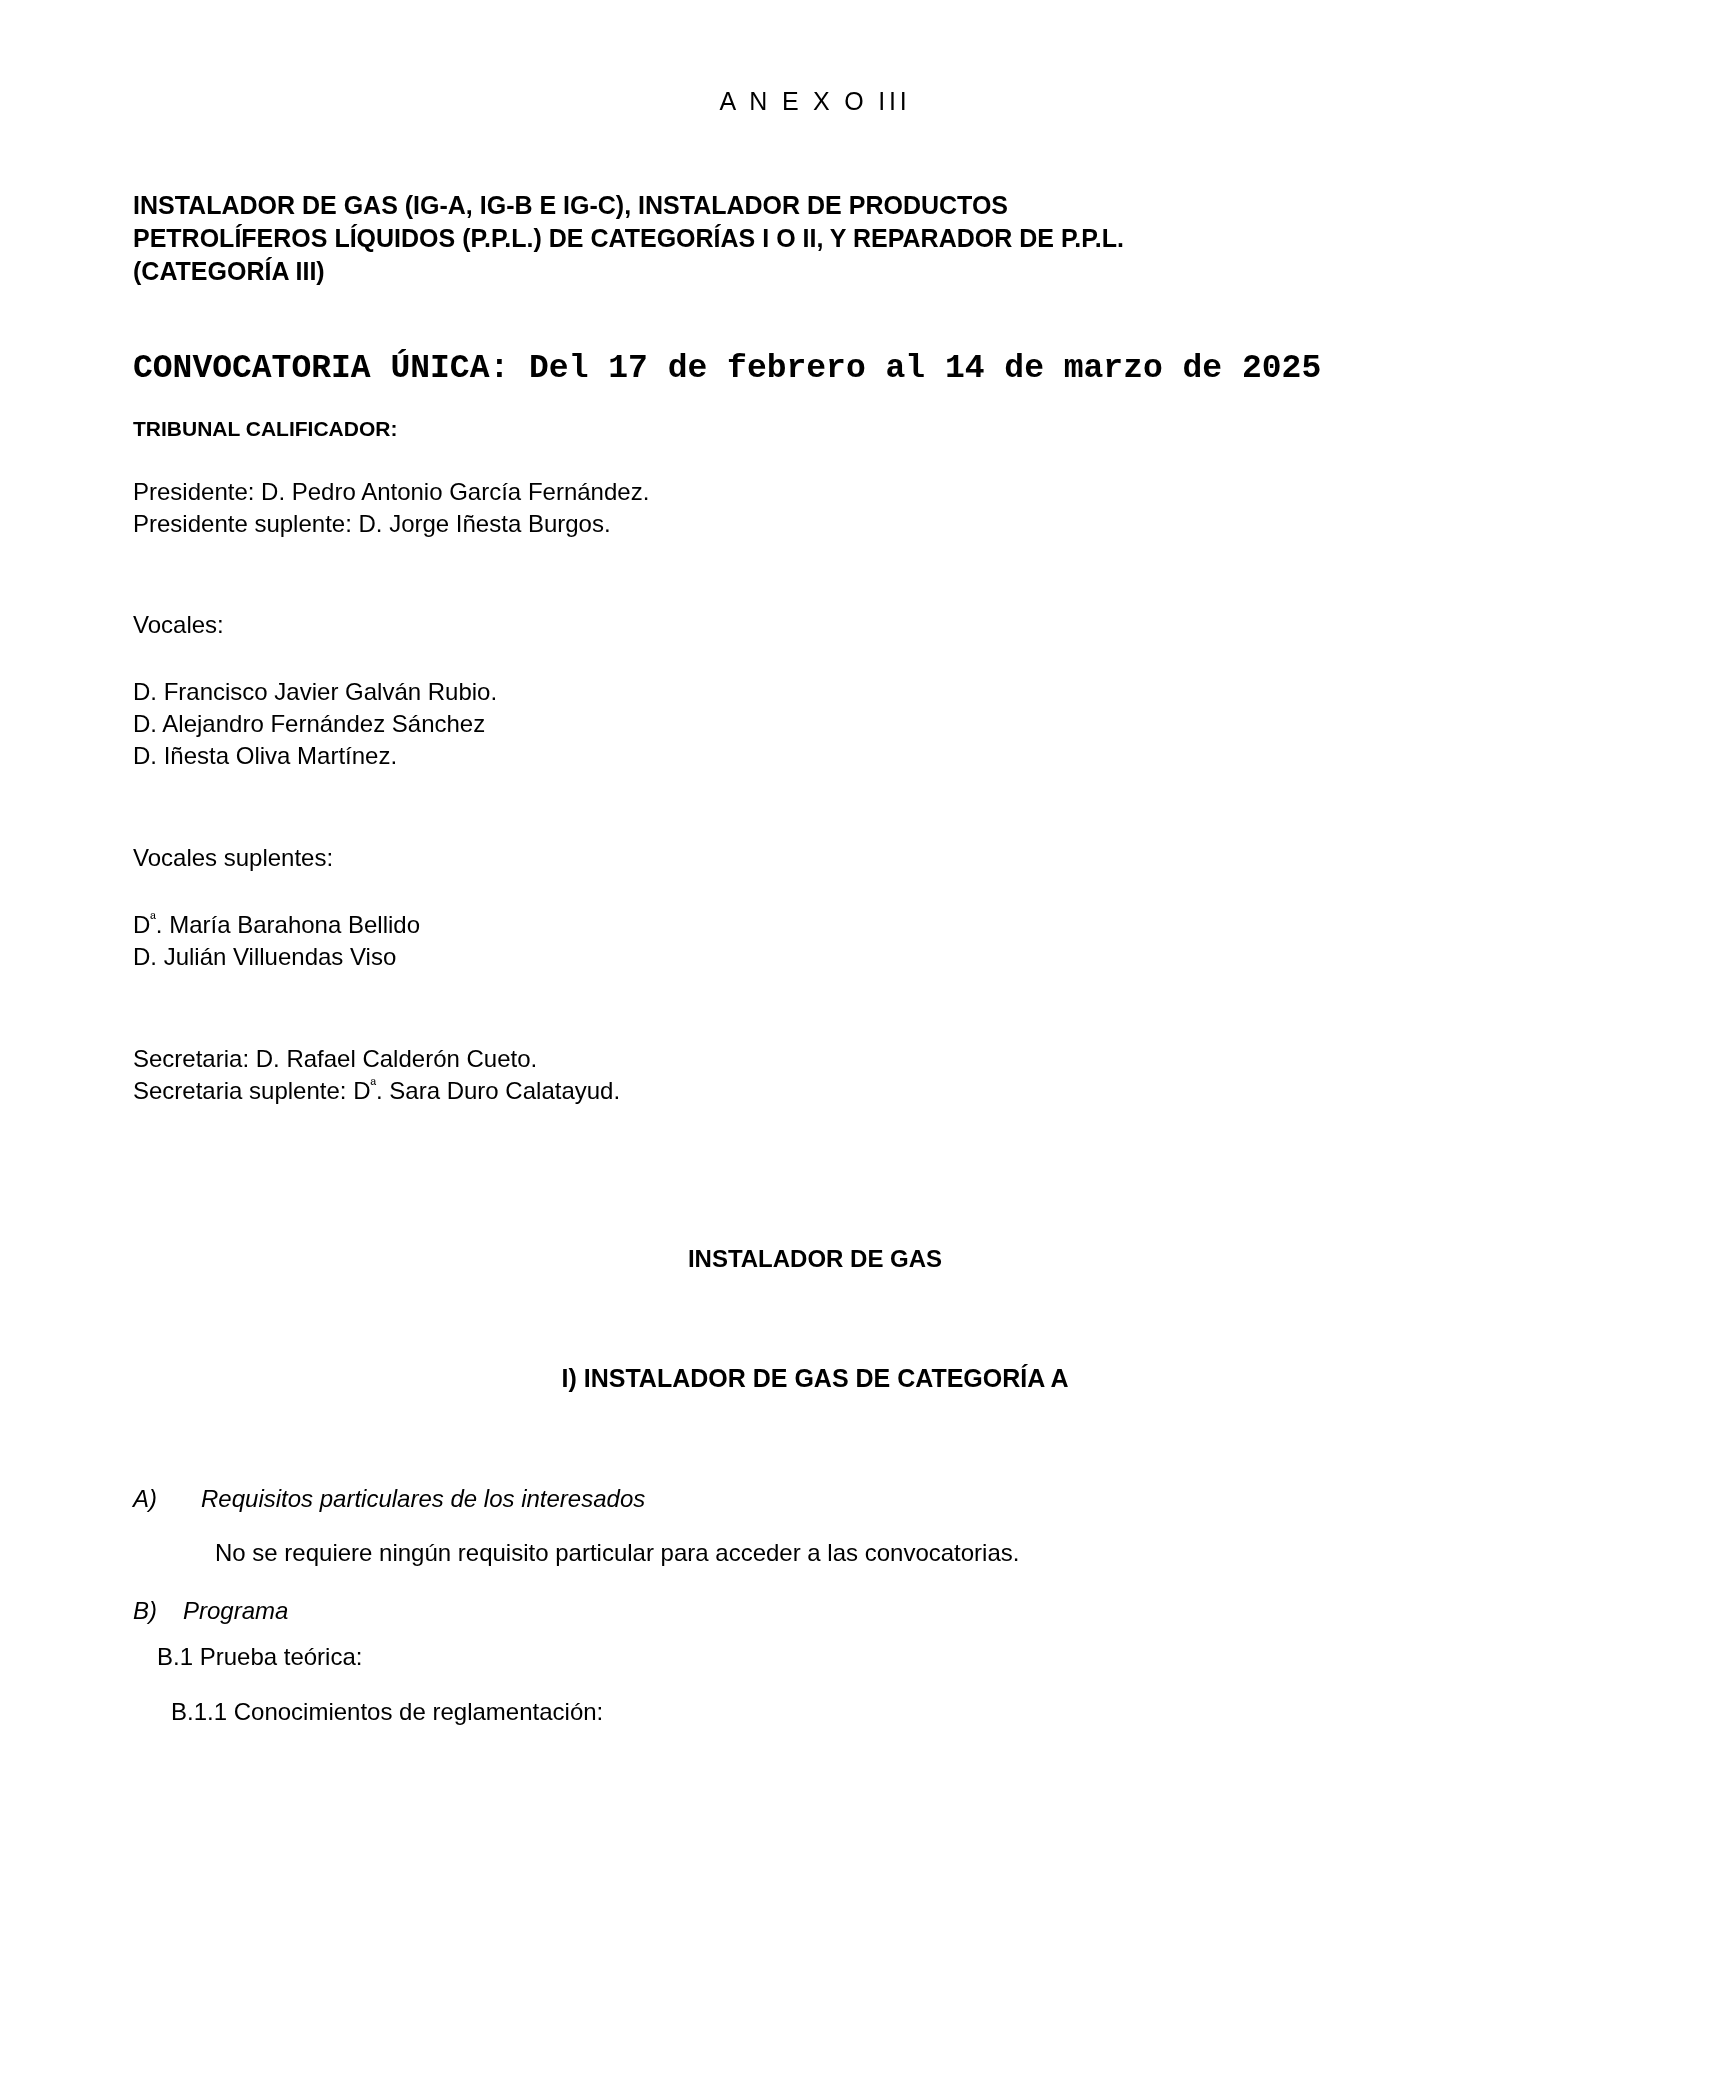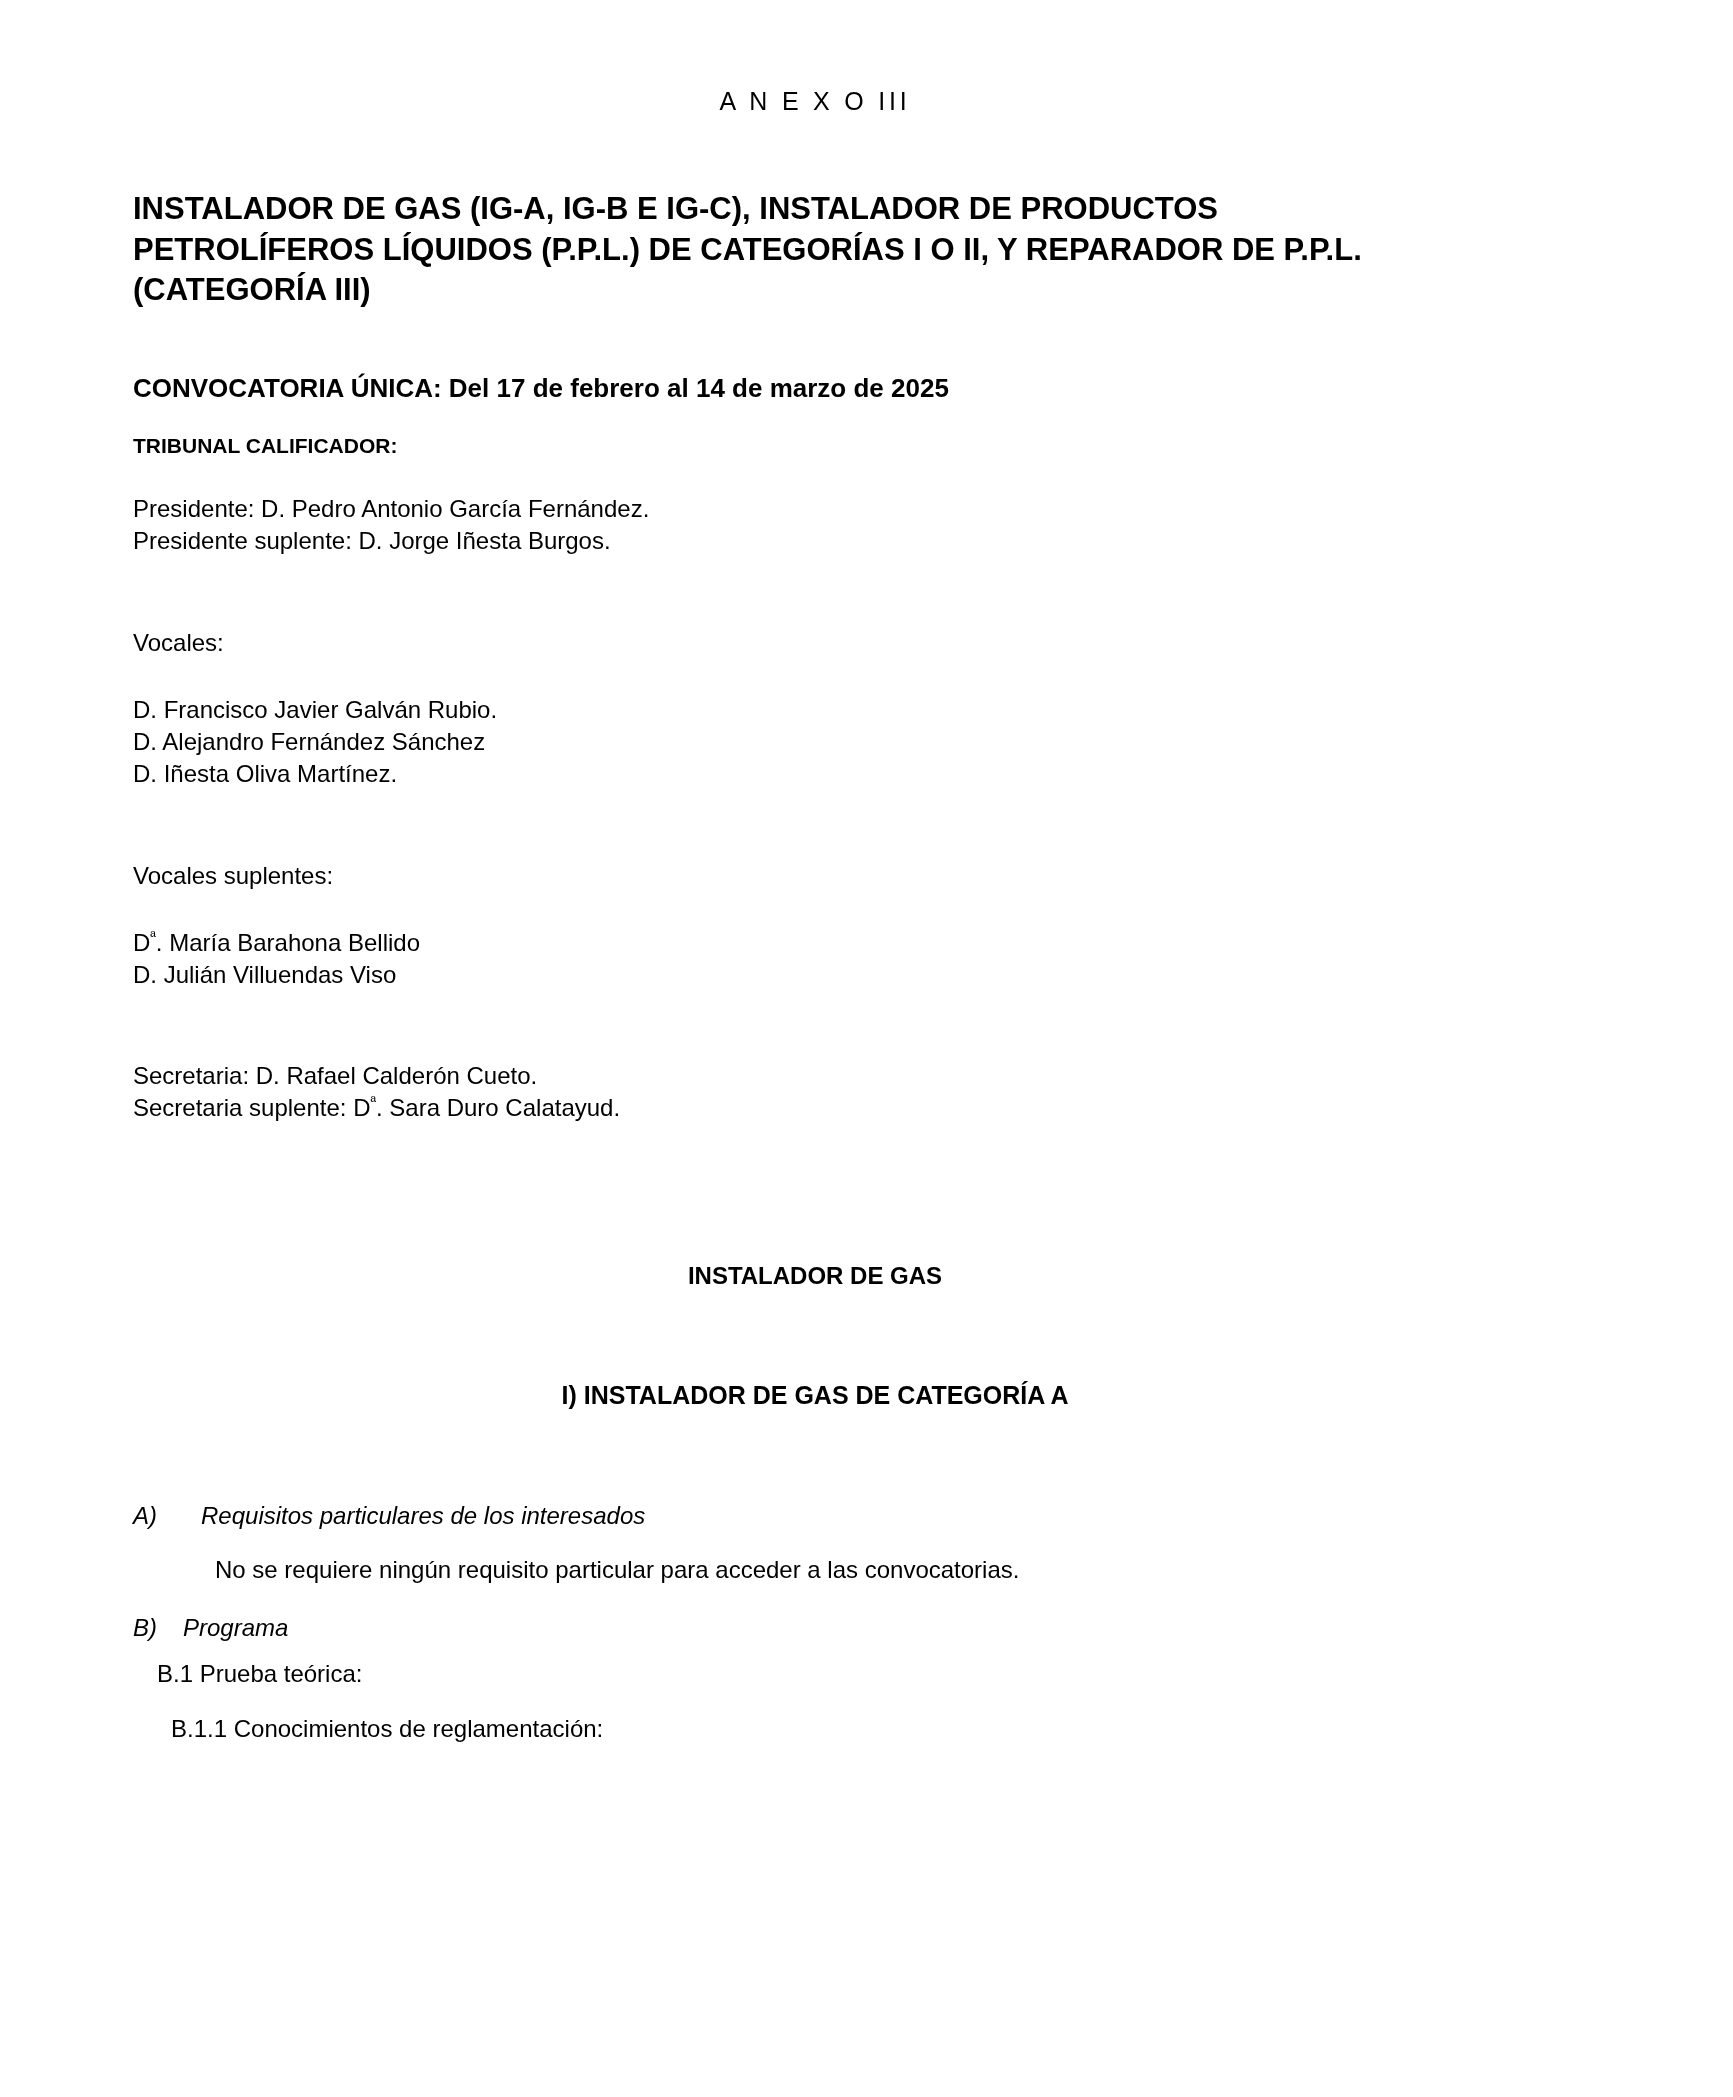--- a/index.html
+++ b/index.html
@@ -23,36 +23,37 @@
   .doc-title {
     text-align: center;
     font-size: 25px;
     letter-spacing: 3.8px;
     font-weight: normal;
     margin: 0 0 0 0;
     padding-top: 13.6px;
   }
   .heading-block {
     margin-top: 73px;
-    font-size: 31px;
+    font-size: 25px;
     font-weight: bold;
     line-height: 1.32;
     text-align: justify;
     text-justify: inter-word;
   }
   .heading-block .just {
     text-align: justify;
   }
   .spacer-sm { height: 35px; }
   .spacer-md { height: 47px; }
   .spacer-lg { height: 91px; }
   .convocatoria {
-    font-size: 26px;
+    font-size: 33px;
     font-weight: bold;
     margin-top: 62px;
+    font-family: Liberation Mono, monospace;
   }
   .tribunal {
     font-size: 21px;
     font-weight: bold;
     margin-top: 30px;
   }
   .para {
     font-size: 24px;
     line-height: 1.33;
     margin-top: 35px;

